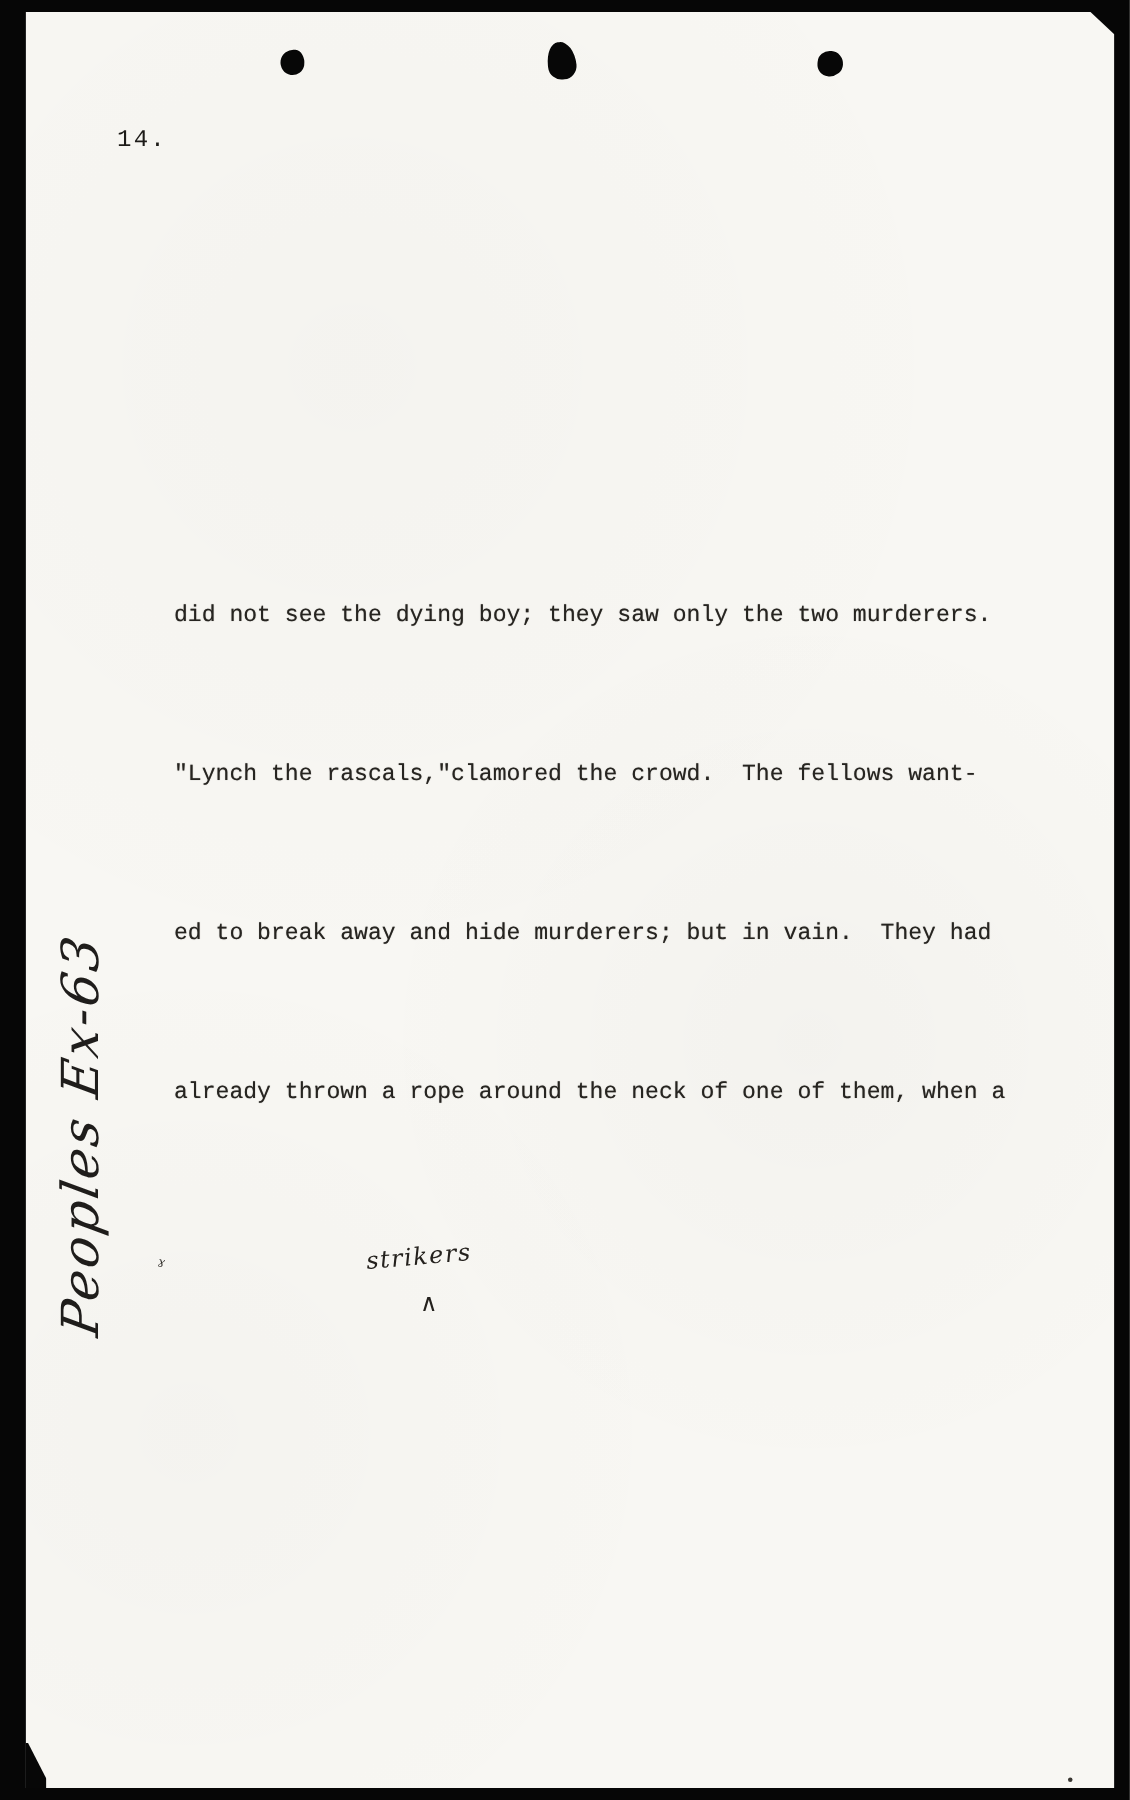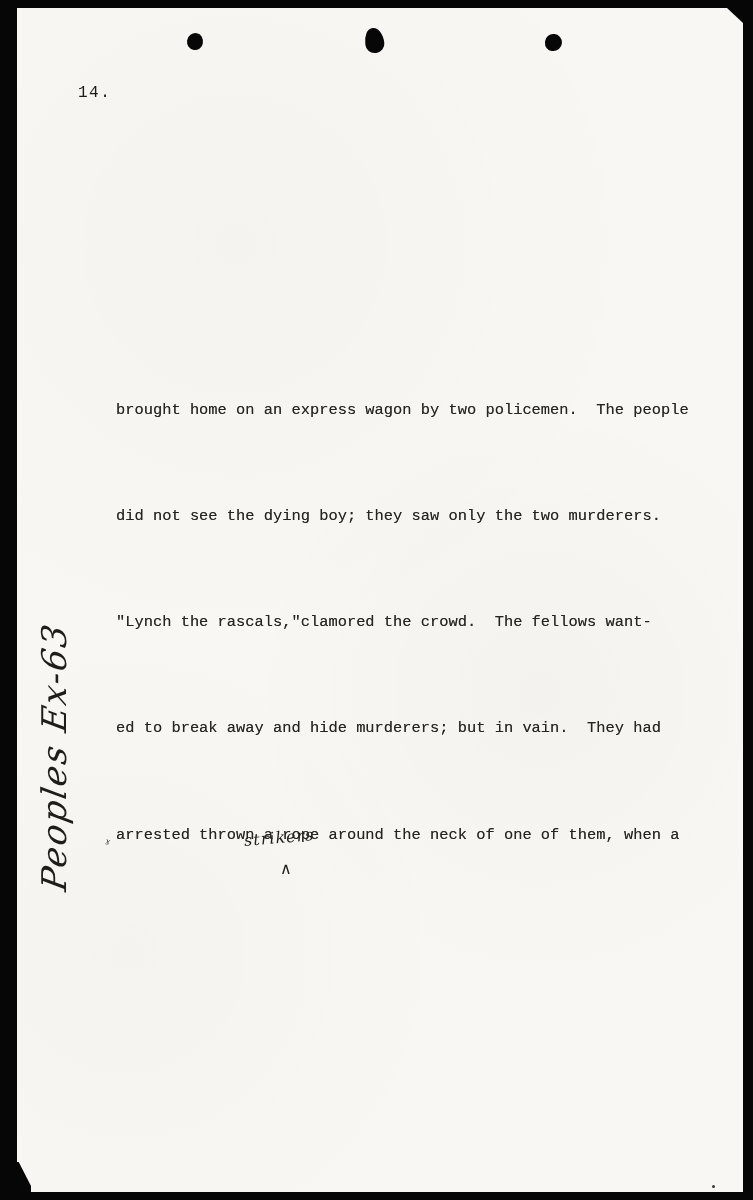--- a/index.html
+++ b/index.html
@@ -122,25 +122,24 @@
 
     <div class="exhibit-stamp">Peoples Ex-63</div>
 
     <div class="margin-tick">ˠ</div>
 
     <div class="inserted-word">strikers</div>
 
     <div class="caret-mark">∧</div>
 
     <div class="typed-text">
-      <div class="typed-line">brought home on an express wagon by two policemen.  The people</div>
       <div class="typed-line">did not see the dying boy; they saw only the two murderers.</div>
       <div class="typed-line">"Lynch the rascals,"clamored the crowd.  The fellows want-</div>
       <div class="typed-line">ed to break away and hide murderers; but in vain.  They had</div>
-      <div class="typed-line">arrested thrown a rope around the neck of one of them, when a</div>
+      <div class="typed-line">already thrown a rope around the neck of one of them, when a</div>
       
       
       
       
       
       
       
       
       
       

